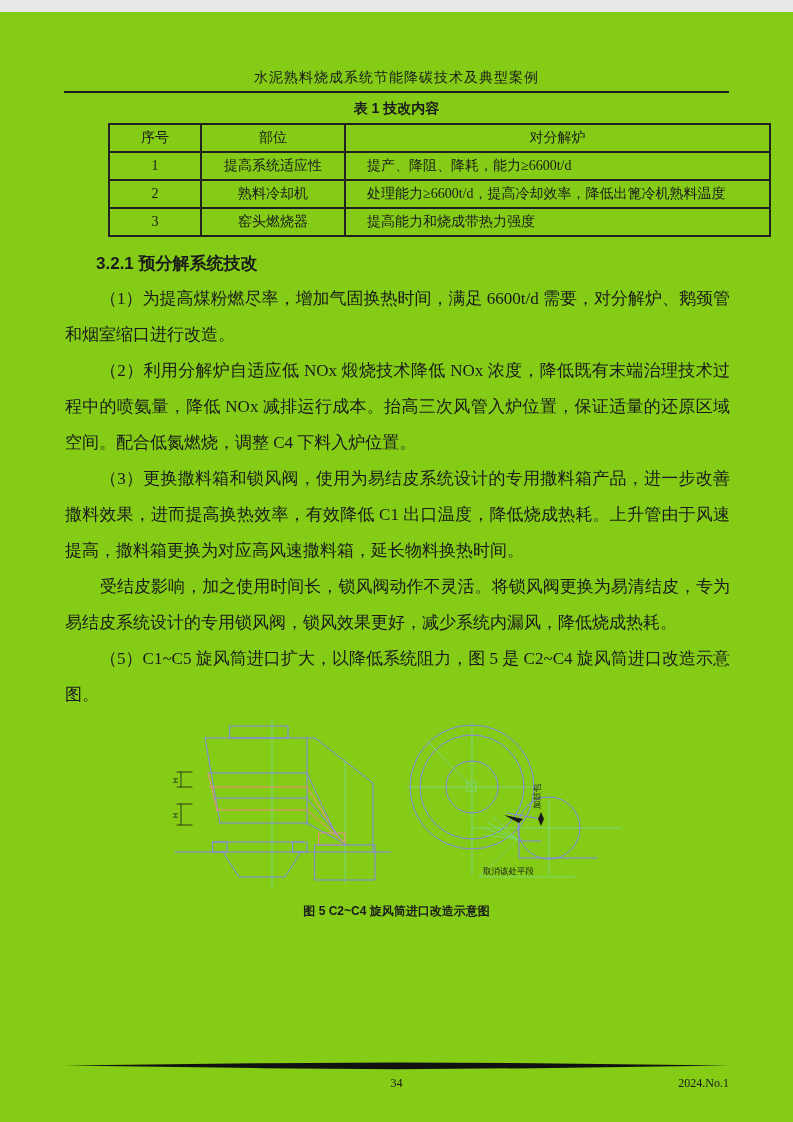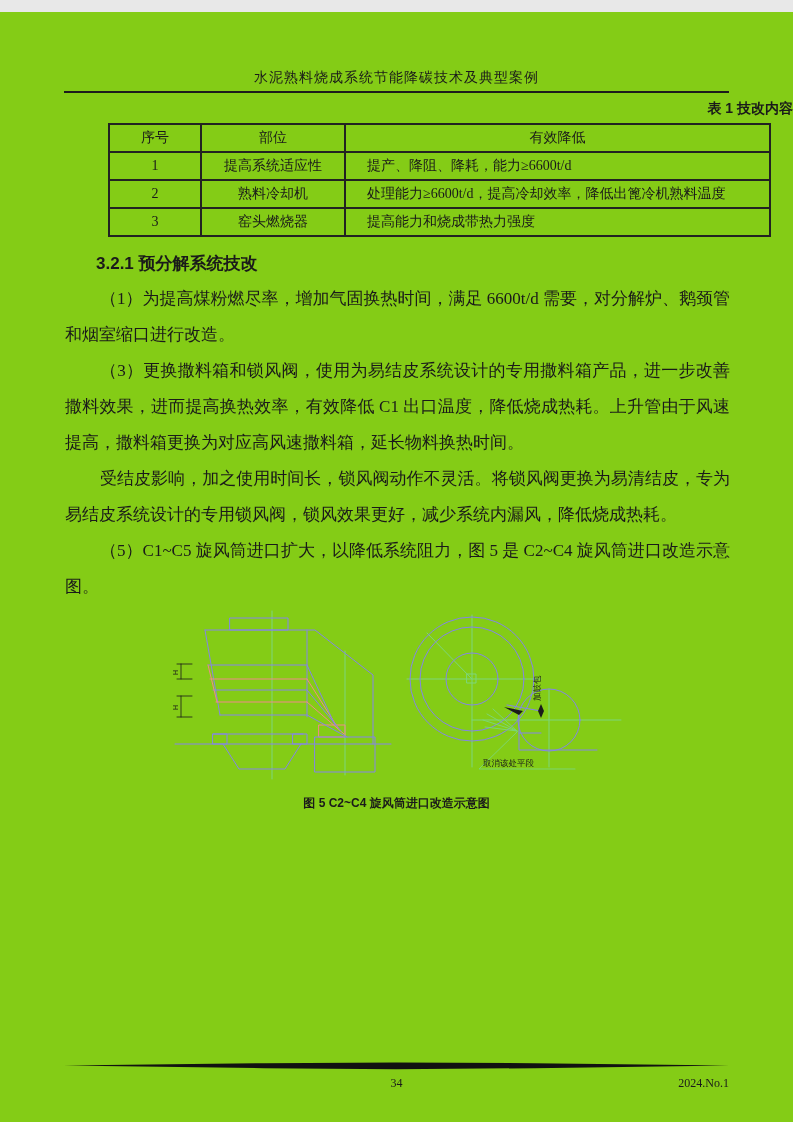--- a/index.html
+++ b/index.html
@@ -13,21 +13,21 @@
     overflow:hidden;
   }
   
   .running-head{
     width:665px;margin:0 auto;padding-top:57px;
     text-align:center;font-size:14px;letter-spacing:1px;
     border-bottom:2px solid #1c1c1c;padding-bottom:4px;
   }
   
   .table-caption{
-    text-align:right;font-size:14px;font-weight:bold;
+    text-align:center;font-size:14px;font-weight:bold;
     font-family:"Liberation Sans","DejaVu Sans",sans-serif;
     margin-top:7px;
   }
   
   table.mod-table{
     border-collapse:collapse;
     margin:5px 0 0 108px;
     table-layout:fixed;width:577px;
     font-size:14px;
   }
@@ -76,21 +76,21 @@
     <span>水泥熟料烧成系统节能降碳技术及典型案例</span>
   </div>
 
   <div class="table-caption">表 1 技改内容</div>
 
   <table class="mod-table">
     <thead>
       <tr>
         <th class="col-idx">序号</th>
         <th class="col-part">部位</th>
-        <th class="col-content">有效降低</th>
+        <th class="col-content">对分解炉</th>
       </tr>
     </thead>
     <tbody>
       <tr>
         <td class="col-idx">1</td>
         <td class="col-part">提高系统适应性</td>
         <td class="col-content">提产、降阻、降耗，能力≥6600t/d</td>
       </tr>
       <tr>
         <td class="col-idx">2</td>
@@ -102,20 +102,21 @@
         <td class="col-part">窑头燃烧器</td>
         <td class="col-content">提高能力和烧成带热力强度</td>
       </tr>
     </tbody>
   </table>
 
   <div class="section-heading">3.2.1 预分解系统技改</div>
 
   <div class="body-text">
     <p>（1）为提高煤粉燃尽率，增加气固换热时间，满足 6600t/d 需要，对分解炉、鹅颈管和烟室缩口进行改造。</p>
+    <p>（2）利用分解炉自适应低 NOx 煅烧技术降低 NOx 浓度，降低既有末端治理技术过程中的喷氨量，降低 NOx 减排运行成本。抬高三次风管入炉位置，保证适量的还原区域空间。配合低氮燃烧，调整 C4 下料入炉位置。</p>
     <p>（3）更换撒料箱和锁风阀，使用为易结皮系统设计的专用撒料箱产品，进一步改善撒料效果，进而提高换热效率，有效降低 C1 出口温度，降低烧成热耗。上升管由于风速提高，撒料箱更换为对应高风速撒料箱，延长物料换热时间。</p>
     <p>受结皮影响，加之使用时间长，锁风阀动作不灵活。将锁风阀更换为易清结皮，专为易结皮系统设计的专用锁风阀，锁风效果更好，减少系统内漏风，降低烧成热耗。</p>
     <p>（5）C1~C5 旋风筒进口扩大，以降低系统阻力，图 5 是 C2~C4 旋风筒进口改造示意图。</p>
   </div>
 
   <div class="figure-wrap">
     <svg width="460" height="182" viewBox="0 0 460 182" fill="none" stroke-linecap="round" stroke-linejoin="round">
 
       <g stroke-width="1">
 

